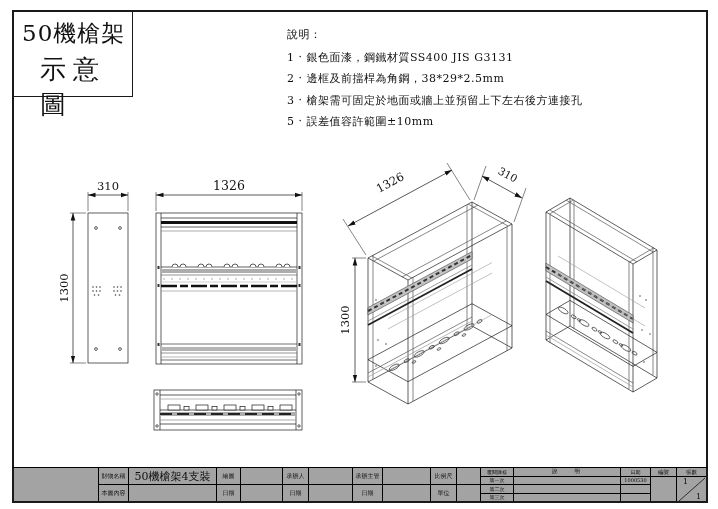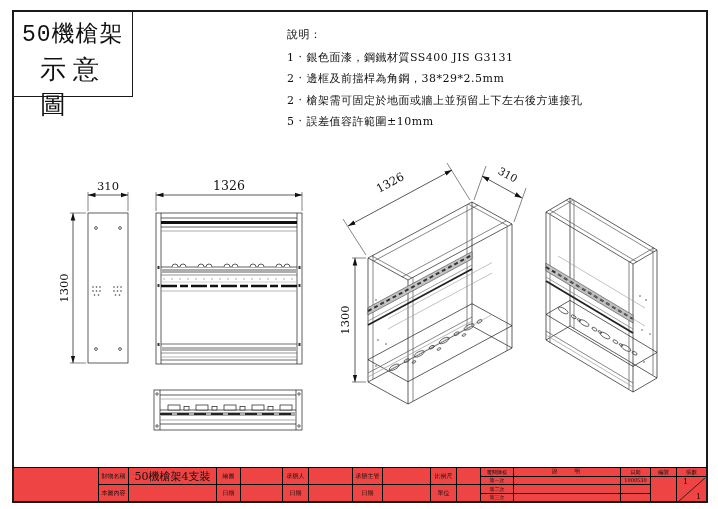--- a/index.html
+++ b/index.html
@@ -1,29 +1,29 @@
 <!DOCTYPE html>
 <html><head>
 <meta charset="utf-8">
 <style>
   html,body{margin:0;padding:0;background:#fff;}
   .page{position:relative;width:718px;height:509px;background:#ffffff;overflow:hidden;
         font-family:"DejaVu Serif","Liberation Serif",serif;color:#111;outline:1px solid #c8c8c8;}
   .frame{position:absolute;left:12px;top:10px;right:10px;bottom:6px;border:2px solid #1a1a1a;}
   .title-box{position:absolute;left:14px;top:12px;width:118px;height:84px;
-             border-right:1.5px solid #1a1a1a;border-bottom:1.5px solid #1a1a1a;font-family:Liberation Mono, monospace;}
+             border-right:1.5px solid #1a1a1a;border-bottom:1.5px solid #1a1a1a;}
   .title-box .t1{position:absolute;left:8px;top:6px;font-size:23px;letter-spacing:1px;}
   .title-box .t2{position:absolute;left:26px;top:40px;font-size:26px;letter-spacing:7px;}
   .notes{position:absolute;left:287px;top:24px;width:410px;font-size:11px;line-height:21.5px;letter-spacing:0.5px;}
   .notes .nh{margin-bottom:1px;}
   svg text.dim{font-family:"DejaVu Serif","Liberation Serif",serif;fill:#111;}
   
   .tb{position:absolute;left:12px;right:10px;bottom:6px;height:36px;display:flex;
       border-top:1.2px solid #000;border-left:2px solid #1a1a1a;border-right:2px solid #1a1a1a;
-      border-bottom:2px solid #1a1a1a;box-sizing:border-box;background:#ef4444;
+      border-bottom:2px solid #1a1a1a;box-sizing:border-box;background:#a3a3a3;
       font-family:"DejaVu Serif","Liberation Serif",serif;}
   .col{display:flex;flex-direction:column;box-sizing:border-box;border-left:1px solid #000;}
   .col.sp{flex:1;border-left:none;}
   .cell{flex:1;display:flex;align-items:center;justify-content:center;box-sizing:border-box;
         overflow:hidden;white-space:nowrap;}
   .cell.b{border-top:1px solid #000;}
   .lbl{font-size:6px;letter-spacing:0;}
   .val{font-size:11px;}
   .rev{width:170px;}
   .rrow{flex:1;display:flex;box-sizing:border-box;}
@@ -44,21 +44,21 @@
 
   <div class="title-box">
     <div class="t1">50機槍架</div>
     <div class="t2">示意圖</div>
   </div>
 
   <div class="notes">
     <div class="nh">說明：</div>
     <div>1 · 銀色面漆，鋼鐵材質SS400 JIS G3131</div>
     <div>2 · 邊框及前擋桿為角鋼，38*29*2.5mm</div>
-    <div>2 · 槍架需可固定於地面或牆上並預留上下左右後方連接孔</div>
+    <div>3 · 槍架需可固定於地面或牆上並預留上下左右後方連接孔</div>
     <div>5 · 誤差值容許範圍±10mm</div>
   </div>
 
   <svg width="718" height="509" viewBox="0 0 718 509" style="position:absolute;left:0;top:0;" stroke="#1a1a1a" stroke-width="0.7" fill="none">
     <defs>
       <marker id="arr" markerWidth="9" markerHeight="8" refX="7.5" refY="3" orient="auto-start-reverse" markerUnits="userSpaceOnUse">
         <path d="M0,0.7 L7.5,3 L0,5.3 Z" fill="#111" stroke="none"></path>
       </marker>
     </defs>
 

